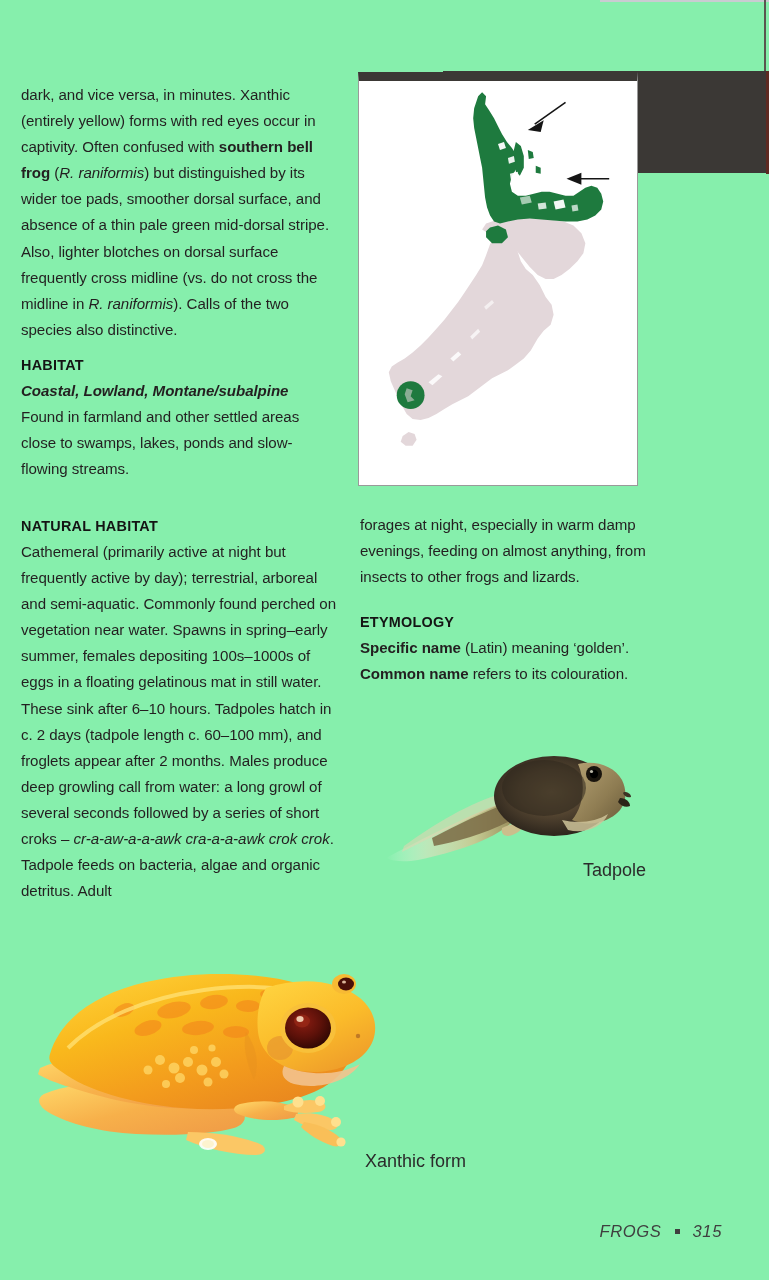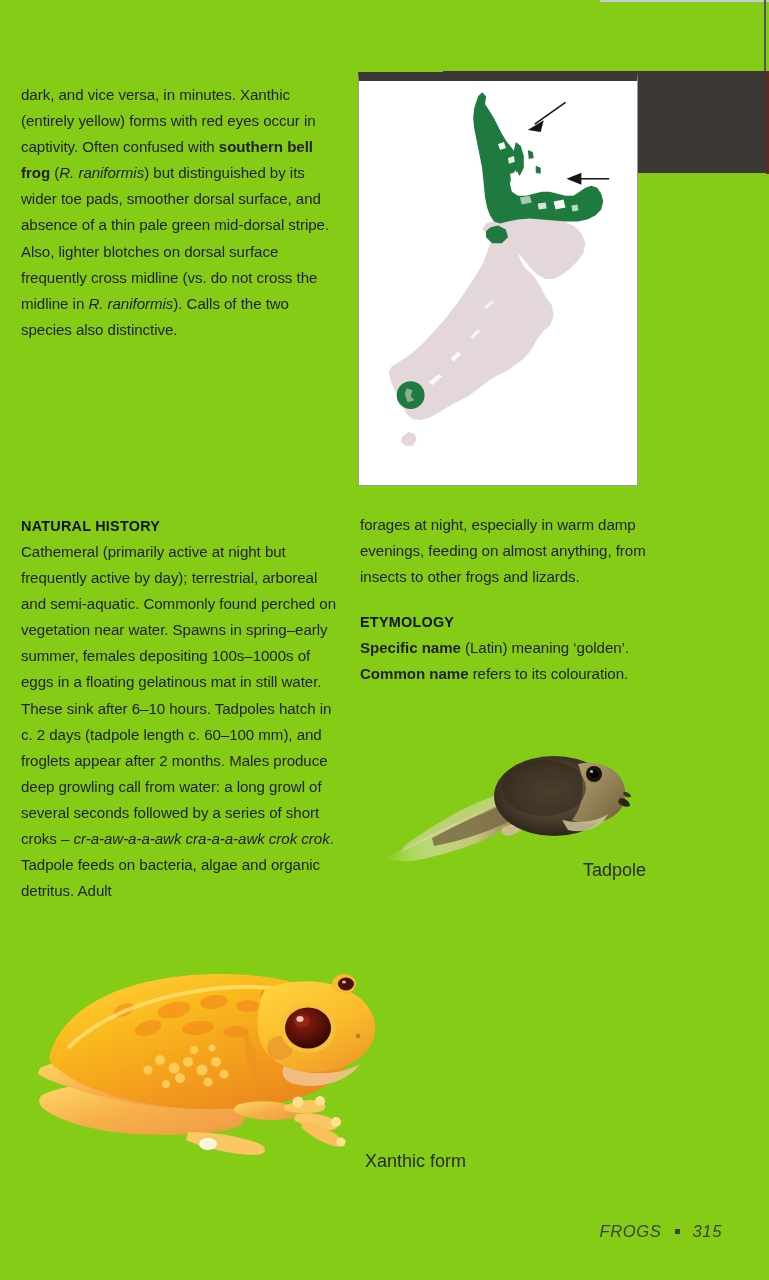--- a/index.html
+++ b/index.html
@@ -12,21 +12,21 @@
     height: 1280px;
     position: relative;
     overflow: hidden;
     font-family: "Liberation Sans", sans-serif;
     color: #1c1c1c;
     -webkit-font-smoothing: antialiased;
   }
   .page {
     position: absolute;
     inset: 0;
-    background: #84cc16;
+    background: #86efac;
   }
 
   
   .top-band {
     position: absolute;
     left: 443px;
     top: 71px;
     width: 326px;
     height: 102px;
     background: #3b3835;
@@ -227,23 +227,28 @@
         <line x1="252" y1="95" x2="218" y2="95"></line>
         <polygon points="209,95 224,89 224,101" stroke="none"></polygon>
       </g>
     </svg>
   </div>
 
   <div class="col col-left" id="blk-intro">
     <p class="body-p"><span>dark, and vice versa, in minutes. Xanthic (entirely yellow) forms with red eyes occur in captivity. Often confused with </span><b class="inl">southern bell frog</b><span> (</span><i class="inl">R. raniformis</i><span>) but distinguished by its wider toe pads, smoother dorsal surface, and absence of a thin pale green mid-dorsal stripe. Also, lighter blotches on dorsal surface frequently cross midline (vs. do not cross the midline in </span><i class="inl">R. raniformis</i><span>). Calls of the two species also distinctive.</span></p>
   </div>
 
+  <div class="col col-left" id="blk-habitat">
+    <p class="sec-head">HABITAT</p>
+    <p class="sec-sub">Coastal, Lowland, Montane/subalpine</p>
+    <p class="body-p">Found in farmland and other settled areas close to swamps, lakes, ponds and slow-flowing streams.</p>
+  </div>
 
   <div class="col col-left" id="blk-nathist">
-    <p class="sec-head">NATURAL HISTORY</p>
+    <p class="sec-head">NATURAL HABITAT</p>
     <p class="body-p"><span>Cathemeral (primarily active at night but frequently active by day); terrestrial, arboreal and semi-aquatic. Commonly found perched on vegetation near water. Spawns in spring–early summer, females depositing 100s–1000s of eggs in a floating gelatinous mat in still water. These sink after 6–10 hours. Tadpoles hatch in c. 2 days (tadpole length c. 60–100 mm), and froglets appear after 2 months. Males produce deep growling call from water: a long growl of several seconds followed by a series of short croks – </span><i class="inl">cr-a-aw-a-a-awk cra-a-a-awk crok crok</i><span>. Tadpole feeds on bacteria, algae and organic detritus. Adult</span></p>
   </div>
 
   <div class="col col-right" id="blk-forages">
     <p class="body-p">forages at night, especially in warm damp evenings, feeding on almost anything, from insects to other frogs and lizards.</p>
   </div>
 
   <div class="col col-right" id="blk-etym">
     <p class="sec-head">ETYMOLOGY</p>
     <p class="body-p"><b class="inl">Specific name</b><span> (Latin) meaning ‘golden’.</span></p>

